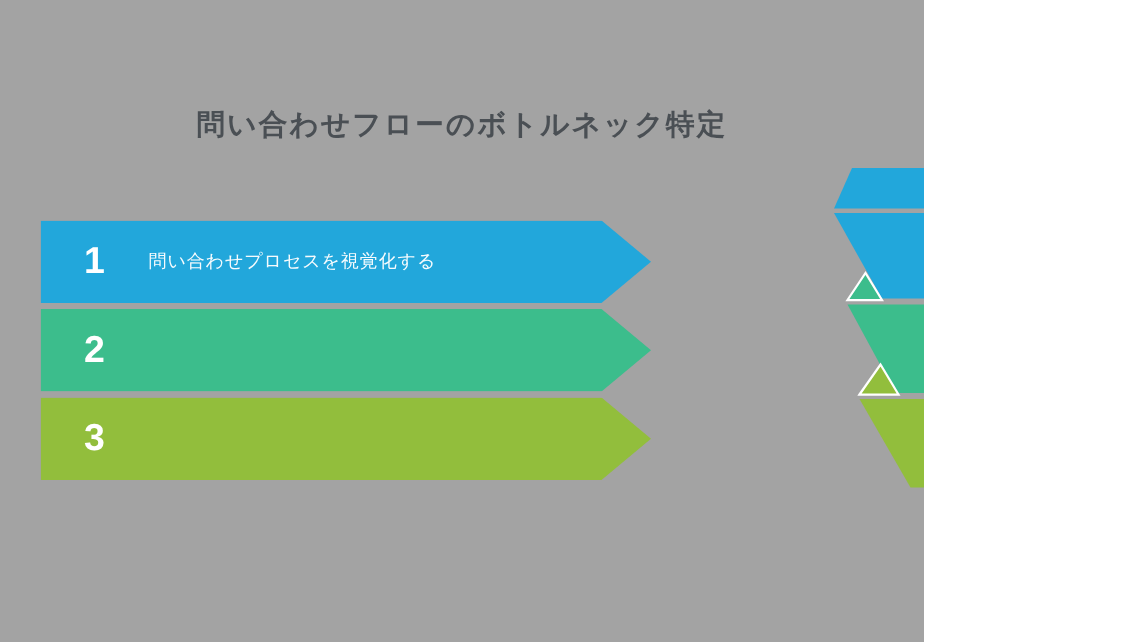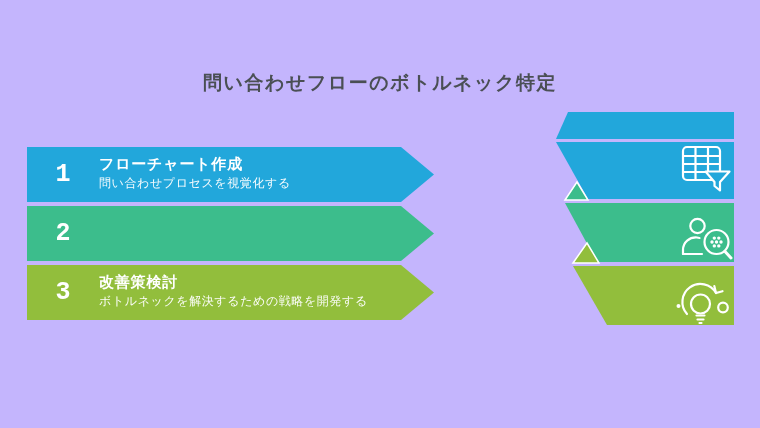--- a/index.html
+++ b/index.html
@@ -1,18 +1,18 @@
 <!DOCTYPE html>
 <html><head>
 <meta charset="utf-8">
 <style>
   html,body{margin:0;padding:0;background:#ffffff;}
   .canvas{
-    position:relative;width:760px;height:428px;background:#c4b5fd;
-    overflow:hidden;font-family:Liberation Mono, monospace;
+    position:relative;width:616px;height:428px;background:#a3a3a3;
+    overflow:hidden;font-family:Liberation Sans, sans-serif;
   }
   .main-title{
     position:absolute;top:70px;left:0;right:0;margin:0;
     text-align:center;font-size:19px;font-weight:bold;color:#4a4f54;
     letter-spacing:1.5px;
   }
   .banner{
     position:absolute;left:27px;width:407px;height:55px;
     display:flex;align-items:center;
     clip-path:polygon(0 0, calc(100% - 33px) 0, 100% 50%, calc(100% - 33px) 100%, 0 100%);
@@ -32,37 +32,32 @@
 </head>
 <body>
 
 <div class="canvas">
 
   <h1 class="main-title">問い合わせフローのボトルネック特定</h1>
 
   <div class="banner banner-1" style="background: rgb(34, 167, 219);">
     <div class="step-number">1</div>
     <div class="step-text">
-      <div class="step-title">フローチャート作成</div>
       <div class="step-subtitle">問い合わせプロセスを視覚化する</div>
     </div>
   </div>
 
   <div class="banner banner-2" style="background: rgb(60, 189, 140);">
     <div class="step-number">2</div>
     <div class="step-text">
     </div>
   </div>
 
   <div class="banner banner-3" style="background: rgb(146, 190, 60);">
     <div class="step-number">3</div>
-    <div class="step-text">
-      <div class="step-title">改善策検討</div>
-      <div class="step-subtitle">ボトルネックを解決するための戦略を開発する</div>
-    </div>
   </div>
 
   <svg class="funnel" width="190" height="222" viewBox="0 0 190 222" xmlns="http://www.w3.org/2000/svg">
 
     <polygon points="18,4 184,4 184,31 6,31" fill="#22a7db"></polygon>
     <polygon points="6,34 184,34 184,91 38,91" fill="#22a7db"></polygon>
     <polygon stroke="#ffffff" stroke-width="1.5" points="15,92 27,74 38,92" fill="#3cbd8c"></polygon>
     <polygon points="15,95 184,95 184,154 47,154" fill="#3cbd8c"></polygon>
     <polygon stroke="#ffffff" stroke-width="1.5" points="23,155 37,135 49,155" fill="#92be3c"></polygon>
     <polygon points="23,158 184,158 184,217 57,217" fill="#92be3c"></polygon>

